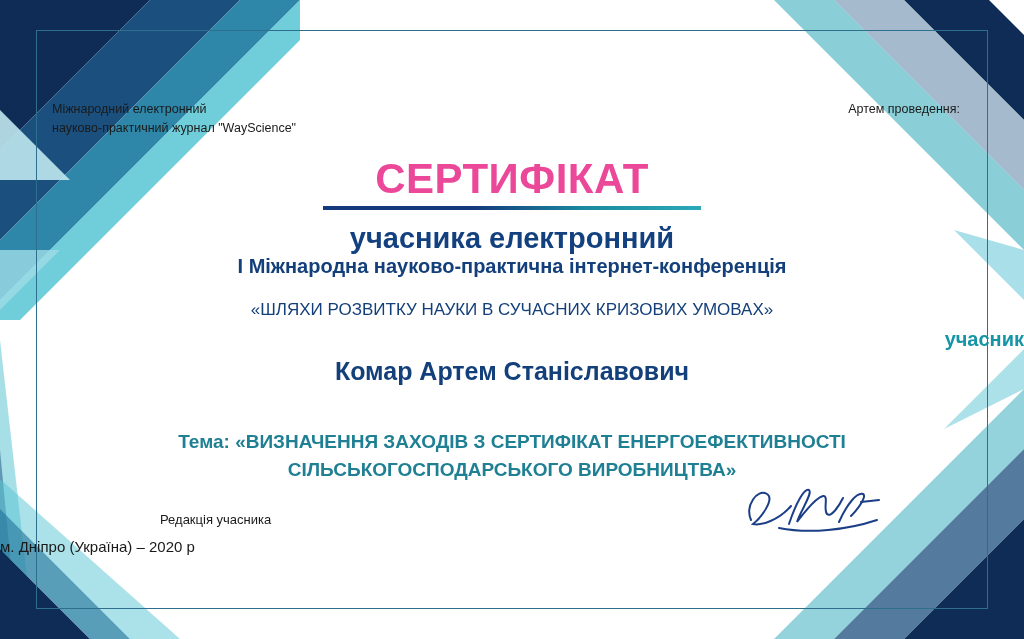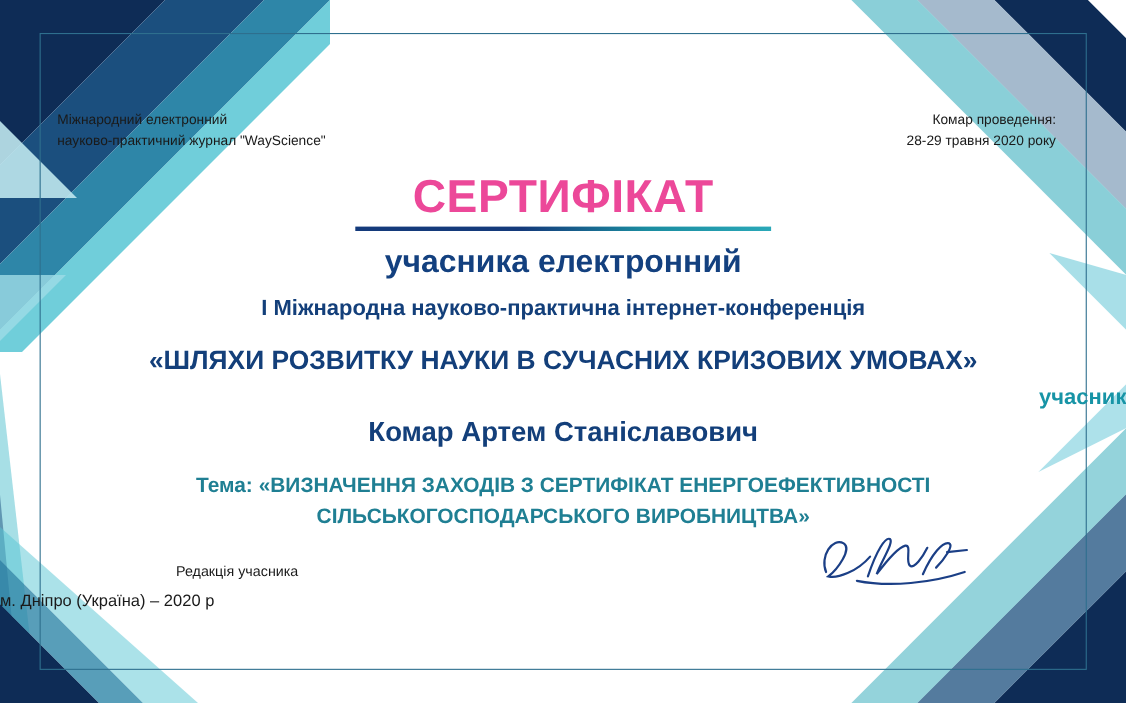--- a/index.html
+++ b/index.html
@@ -85,29 +85,29 @@
     margin: 6px auto 0 auto;
     background: linear-gradient(to right, #143a7b 0%, #143a7b 40%, #1b8ca0 70%, #2aa8b8 100%);
   }
   .subtitle {
     margin-top: 12px;
     font-size: 29px;
     font-weight: bold;
     color: #13407f;
   }
   .conf-line {
-    margin-top: 14px;
+    margin-top: 0;
     font-size: 20px;
     font-weight: bold;
     color: #133f7a;
   }
   .conf-theme {
     margin-top: 22px;
-    font-size: 24px;
-    font-weight: bold;
+    font-size: 17px;
+    font-weight: normal;
     color: #133f7a;
   }
   .role {
     margin-top: 8px;
     font-size: 20px;
     font-weight: bold;
     color: #1794a6;
     text-align: right;
   }
   .participant-name {
@@ -203,22 +203,21 @@
   <div class="frame"></div>
 
   <div class="content">
 
     <div class="journal-info">
       <div>Міжнародний електронний</div>
       <div>науково-практичний журнал "WayScience"</div>
     </div>
 
     <div class="date-info">
-      <div>Комар проведення:</div>
-      <div>28-29 травня 2020 року</div>
+      <div>Артем проведення:</div>
     </div>
 
     <div class="title-wrap">
       <div class="main-title">СЕРТИФІКАТ</div>
       <div class="title-rule"></div>
       <div class="subtitle">учасника електронний</div>
       <div class="conf-line">I Міжнародна науково-практична інтернет-конференція</div>
       <div class="conf-theme">«ШЛЯХИ РОЗВИТКУ НАУКИ В СУЧАСНИХ КРИЗОВИХ УМОВАХ»</div>
       <div class="role">учасник</div>
       <div class="participant-name">Комар Артем Станіславович</div>

